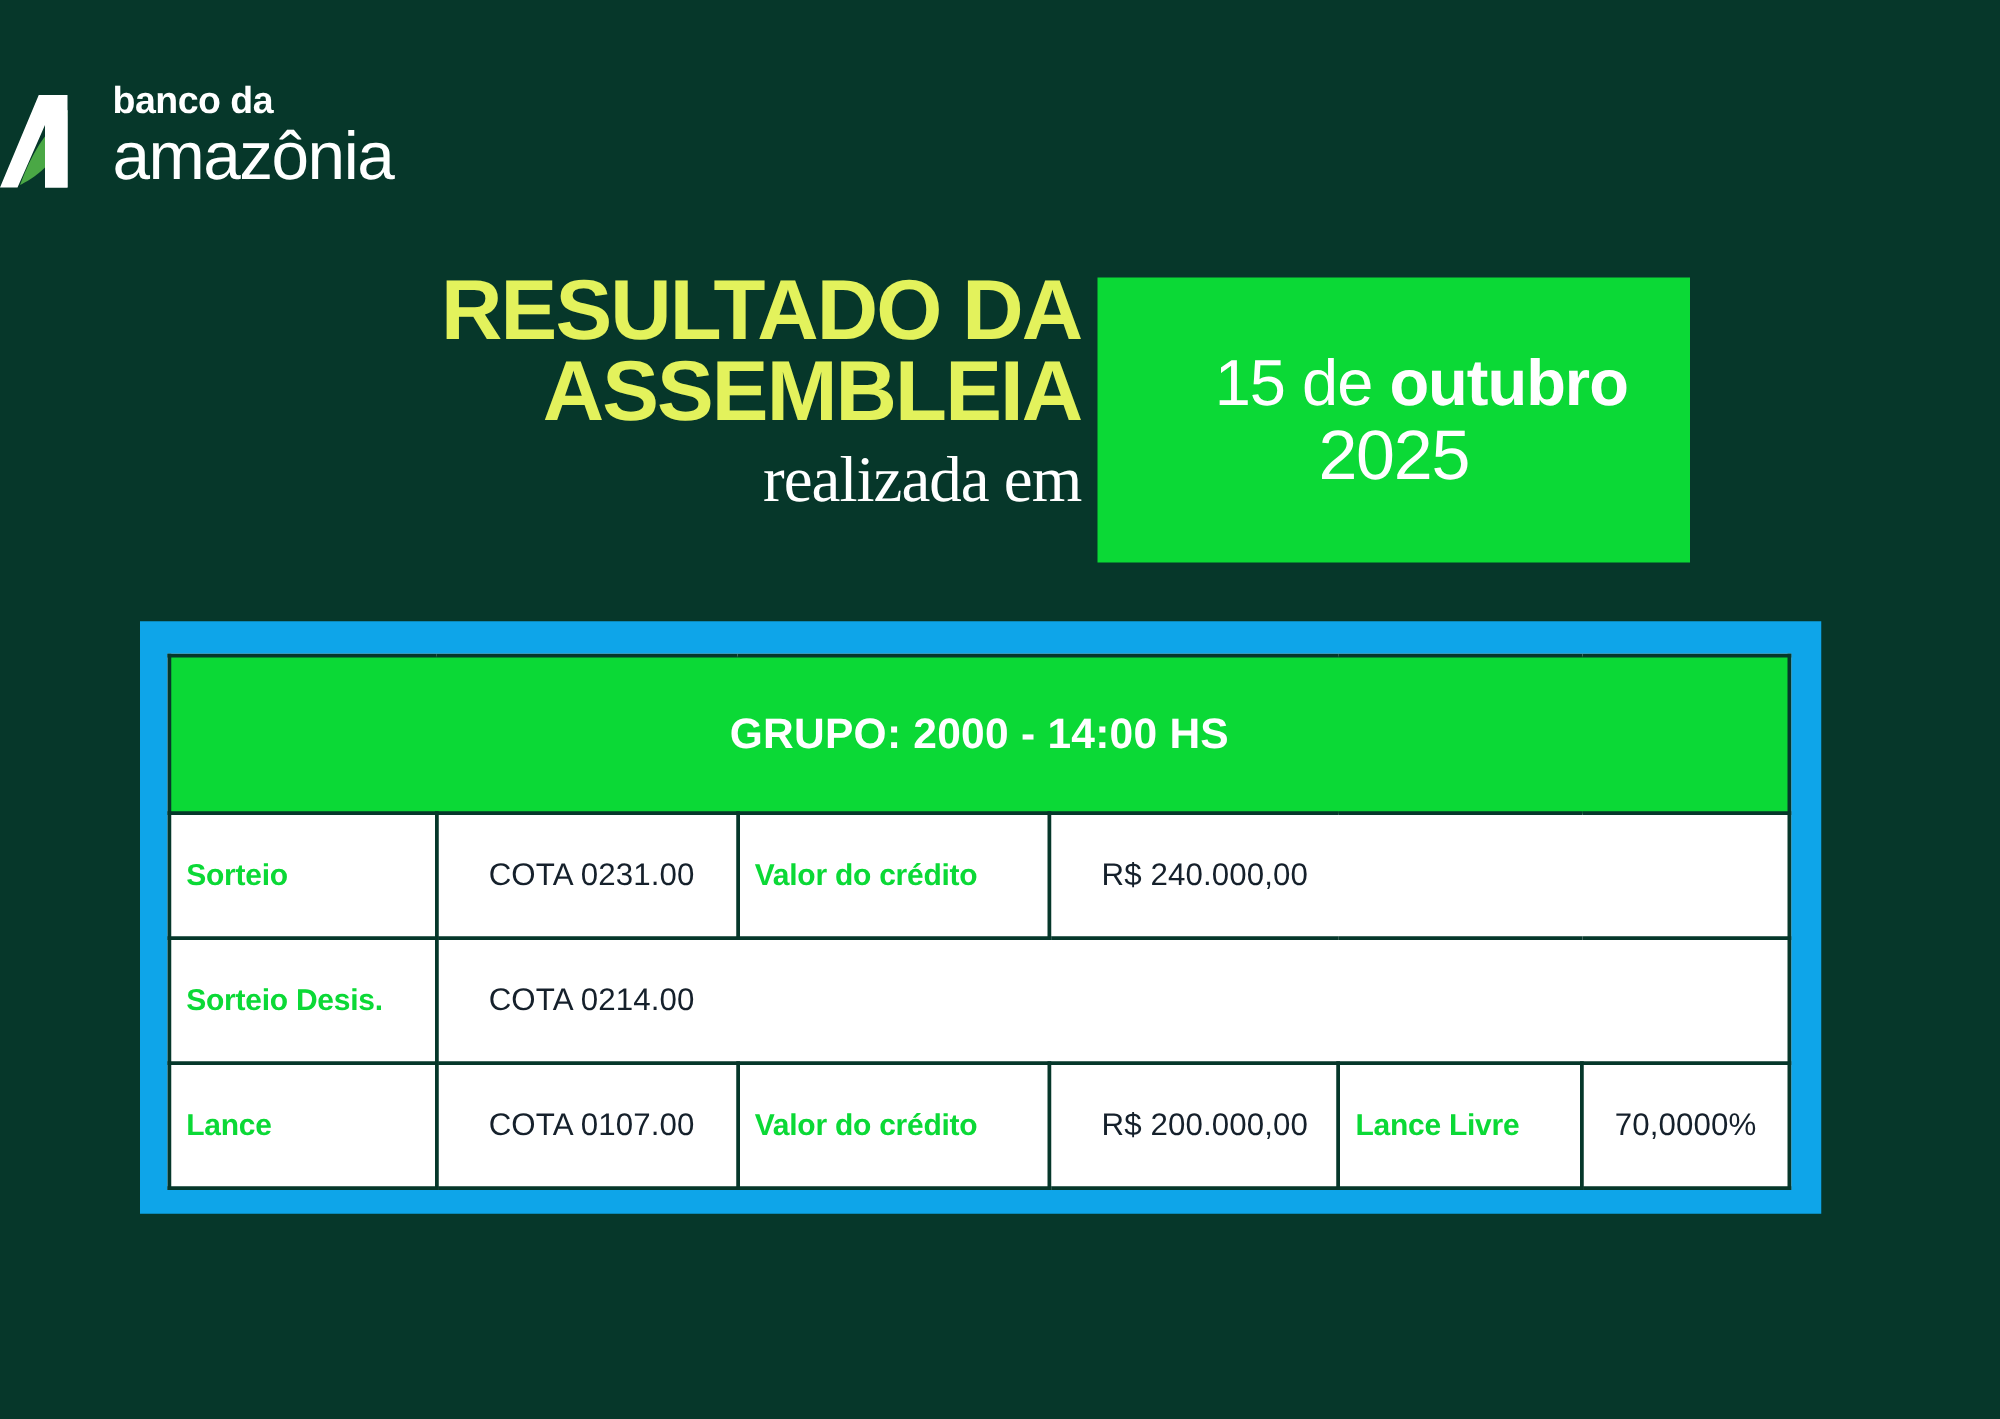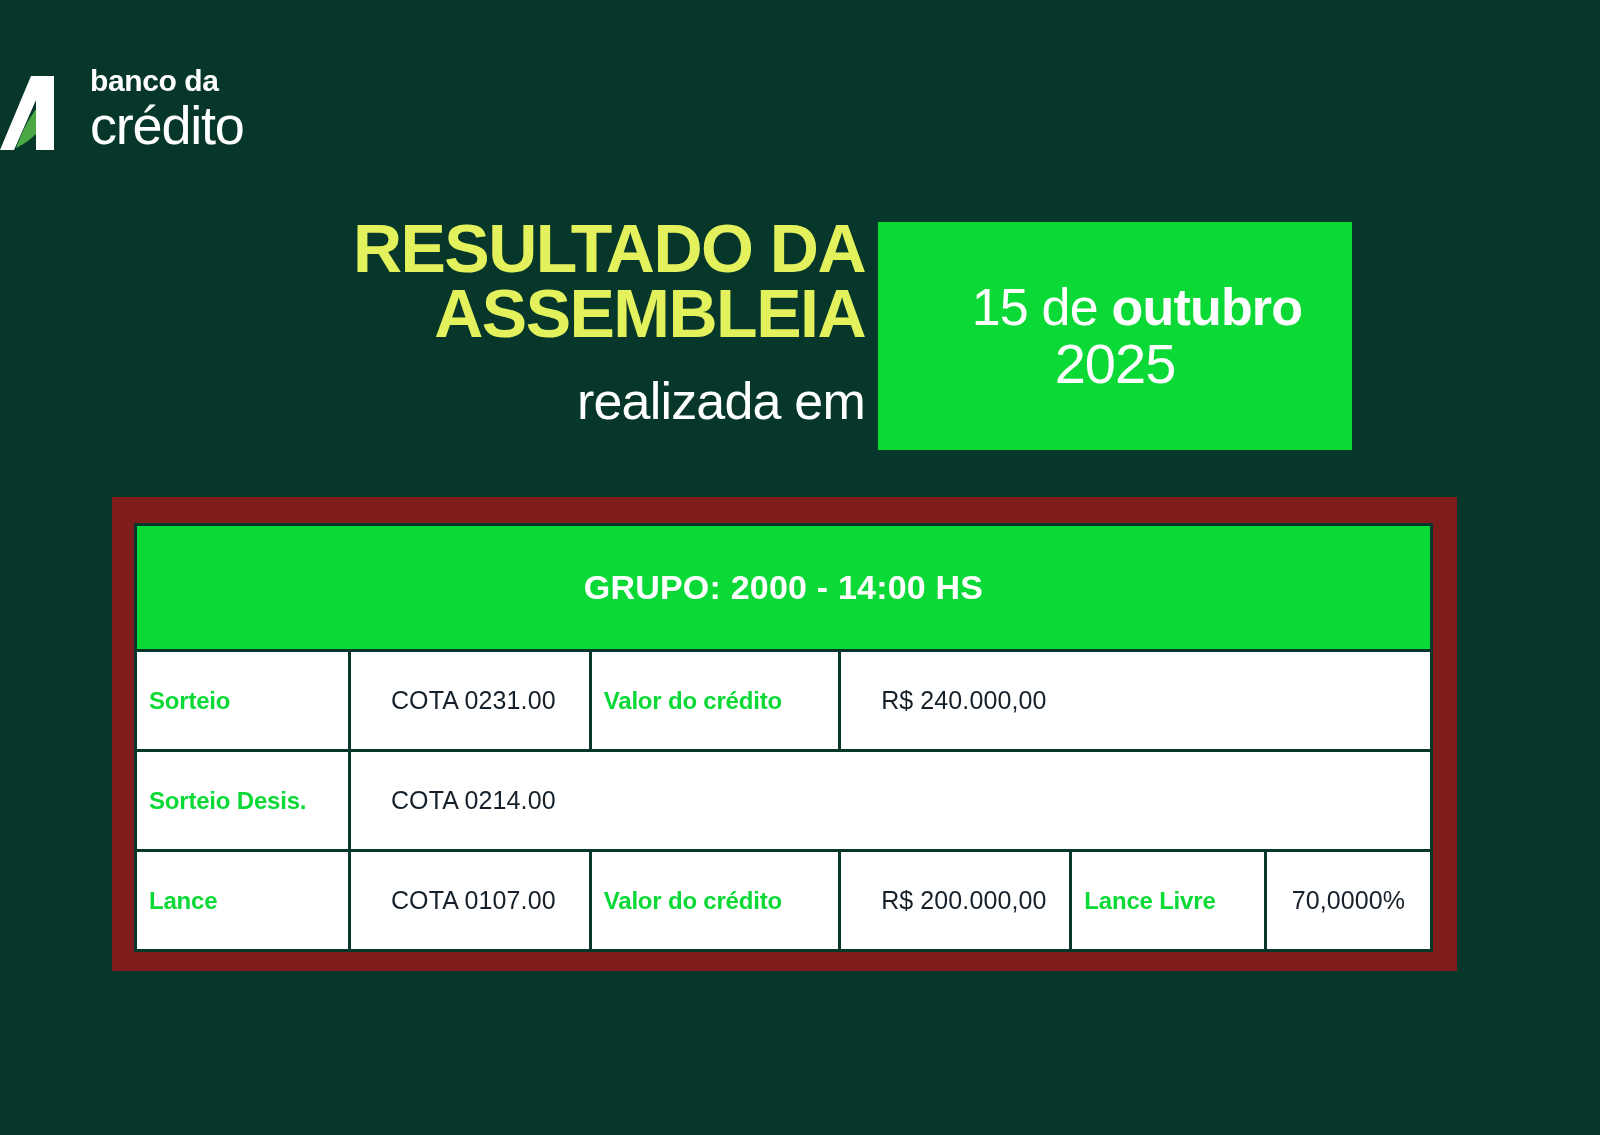--- a/index.html
+++ b/index.html
@@ -36,21 +36,21 @@
     position:absolute; left:200px; top:0; width:665px; height:240px;
     display:flex; flex-direction:column; align-items:flex-end; justify-content:flex-start;
   }
   .hero-title{
     color:#e3f25c;
     font-size:68px; font-weight:800; line-height:0.96;
     letter-spacing:-1.5px; text-align:right; text-transform:uppercase;
   }
   .hero-sub{
     color:#ffffff; font-size:52px; font-weight:400;
-    letter-spacing:-0.8px; text-align:right; margin-top:24px;
+    letter-spacing:-0.8px; text-align:right; margin-top:8px;font-family:Liberation Serif, serif;
   }
   .hero-datebox{
     position:absolute; left:878px; top:6px;
     width:474px; height:228px;
     background:#0bd936;
     display:flex; flex-direction:column;
     align-items:center; justify-content:center;
   }
   .date-line1{
     color:#ffffff; font-size:52px; line-height:1.05; letter-spacing:-0.8px;
@@ -59,21 +59,21 @@
   .date-line1 b{ font-weight:800; }
   .date-line2{
     color:#ffffff; font-size:56px; font-weight:400;
     line-height:1.0; letter-spacing:-1px; margin-top:2px;
   }
 
   
   .table-frame{
     position:absolute; left:112px; top:497px;
     width:1345px; height:474px;
-    background:#7f1d1d;
+    background:#0ea5e9;
     padding:26px 24px 26px 22px;
   }
   .table{
     width:100%; height:100%;
     border:3px solid #06372a;
     border-collapse:collapse;
     background:#ffffff;
   }
   .table td, .table th{
     border:3px solid #06372a;
@@ -110,21 +110,21 @@
 <div class="page">
 
   <div class="logo-wrap">
     <svg class="logo-mark" viewBox="0 0 76 78">
       <path d="M31 2 L54 2 L54 76 L36 76 L36 26 L14 76 L0 76 Z" fill="#ffffff"></path>
       <path d="M54 16 C54 16 52 44 36 60 C28 68 20 72 16 74 C22 58 32 34 54 16 Z" fill="#4aa845"></path>
       <path d="M36 30 L36 76 L54 76 L54 14 C48 19 41 24 36 30 Z" fill="#ffffff"></path>
     </svg>
     <div class="logo-text">
       <div class="logo-line1">banco da</div>
-      <div class="logo-line2">crédito</div>
+      <div class="logo-line2">amazônia</div>
     </div>
   </div>
 
   <div class="hero">
 
     <div class="hero-left">
       <div class="hero-title">
         <div>RESULTADO DA</div>
         <div>ASSEMBLEIA</div>
       </div>

